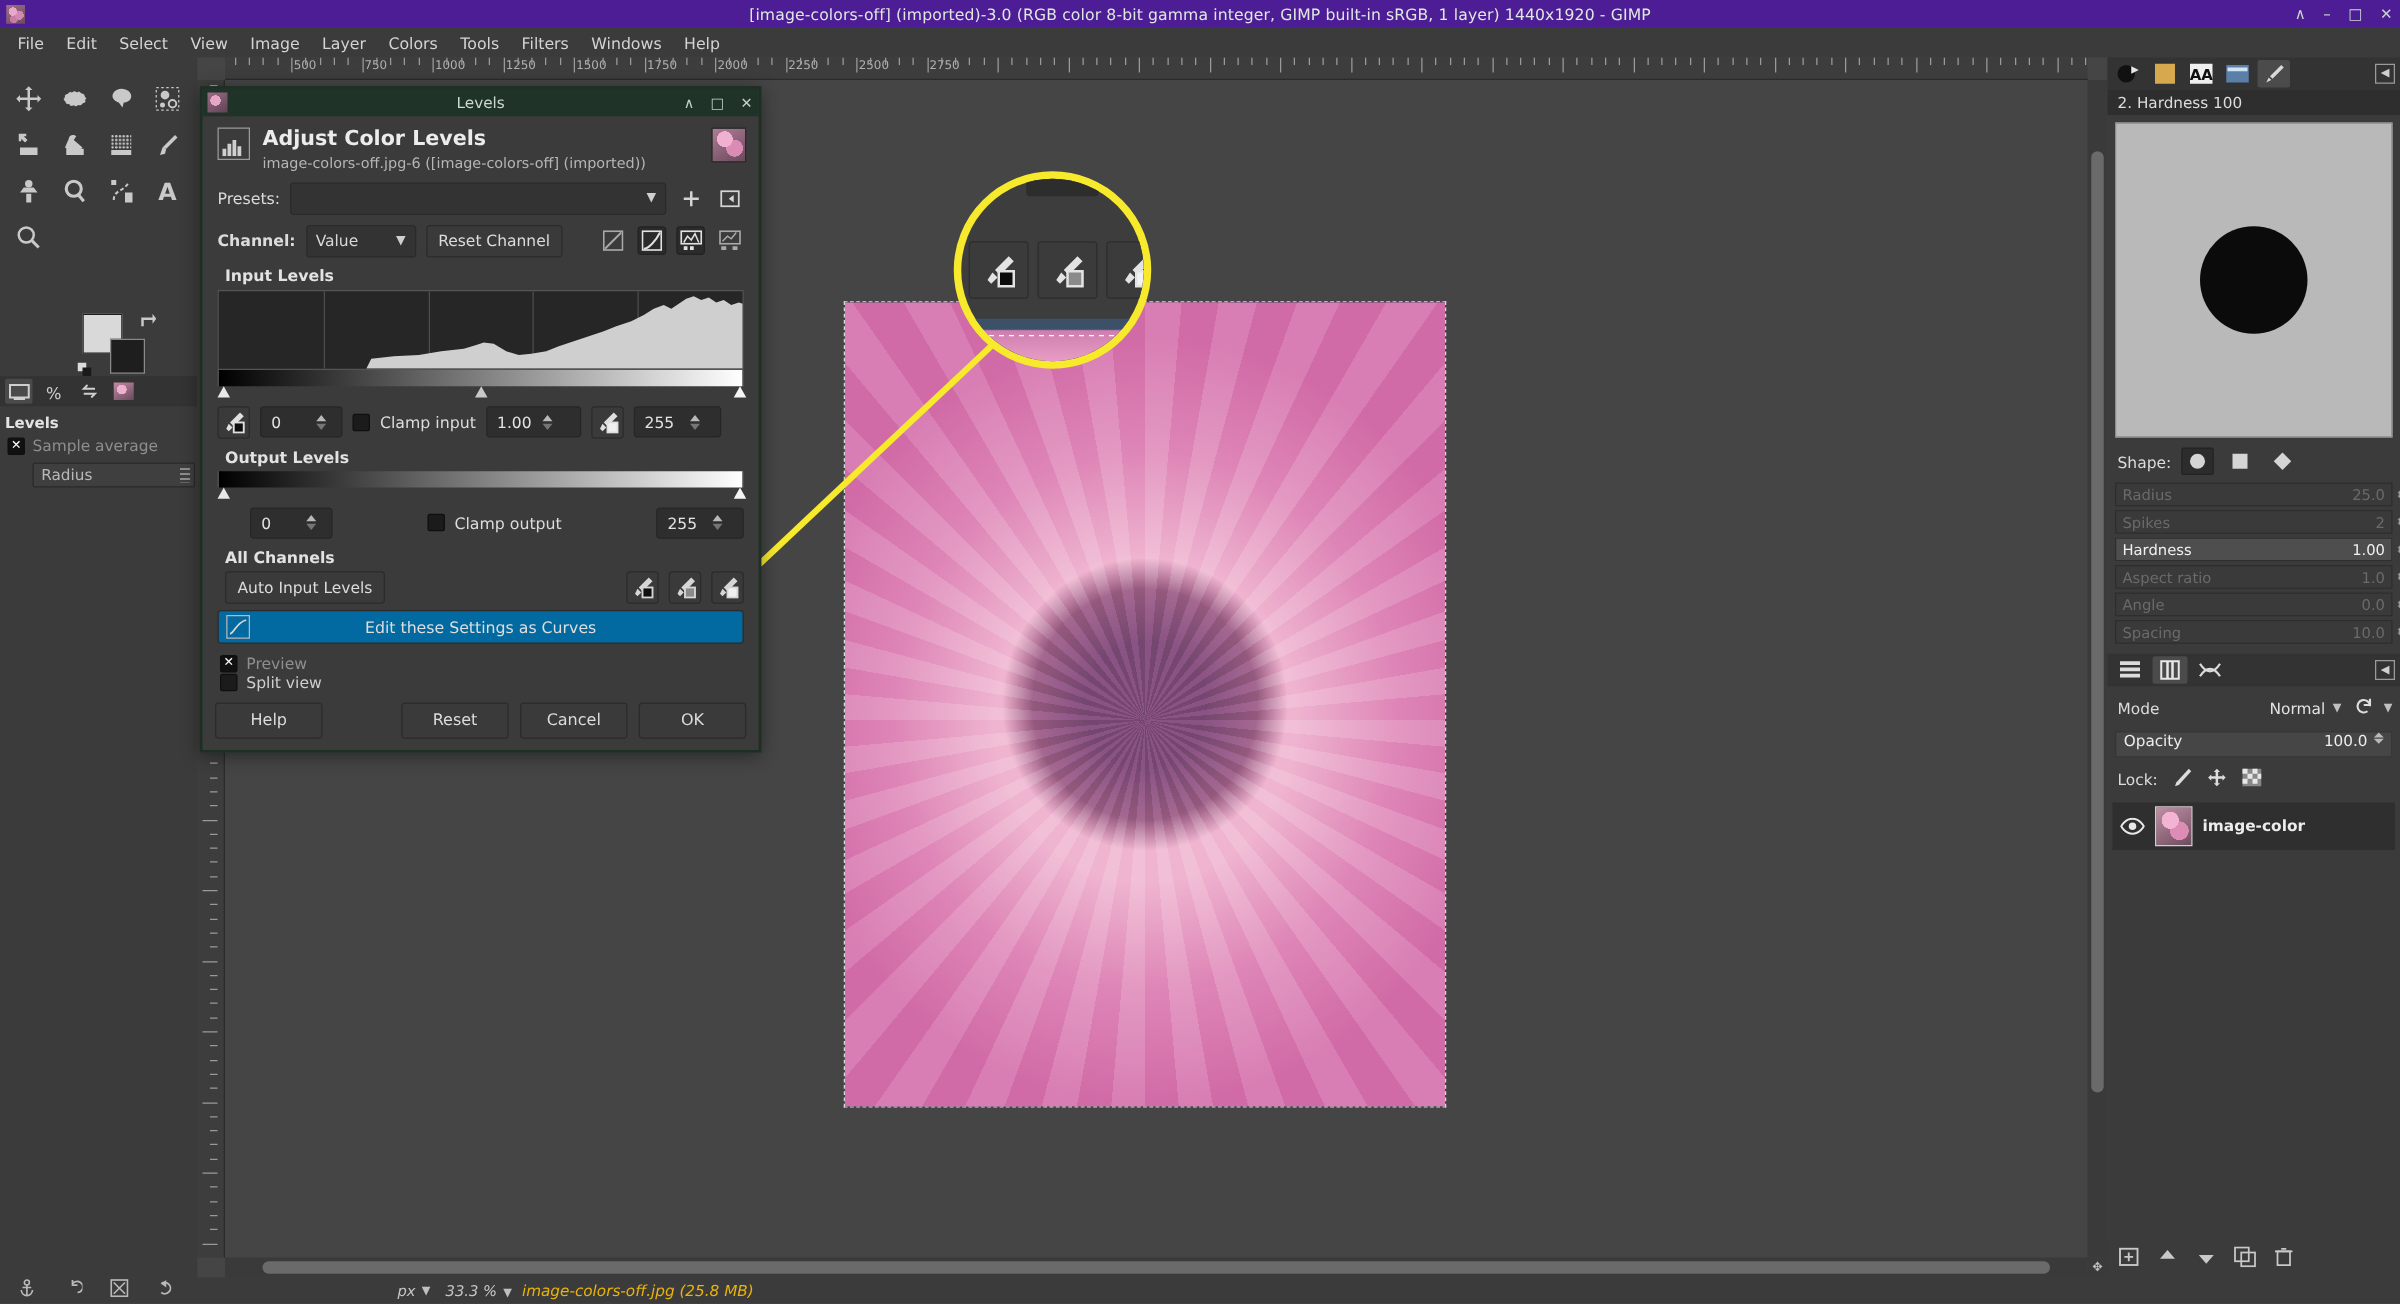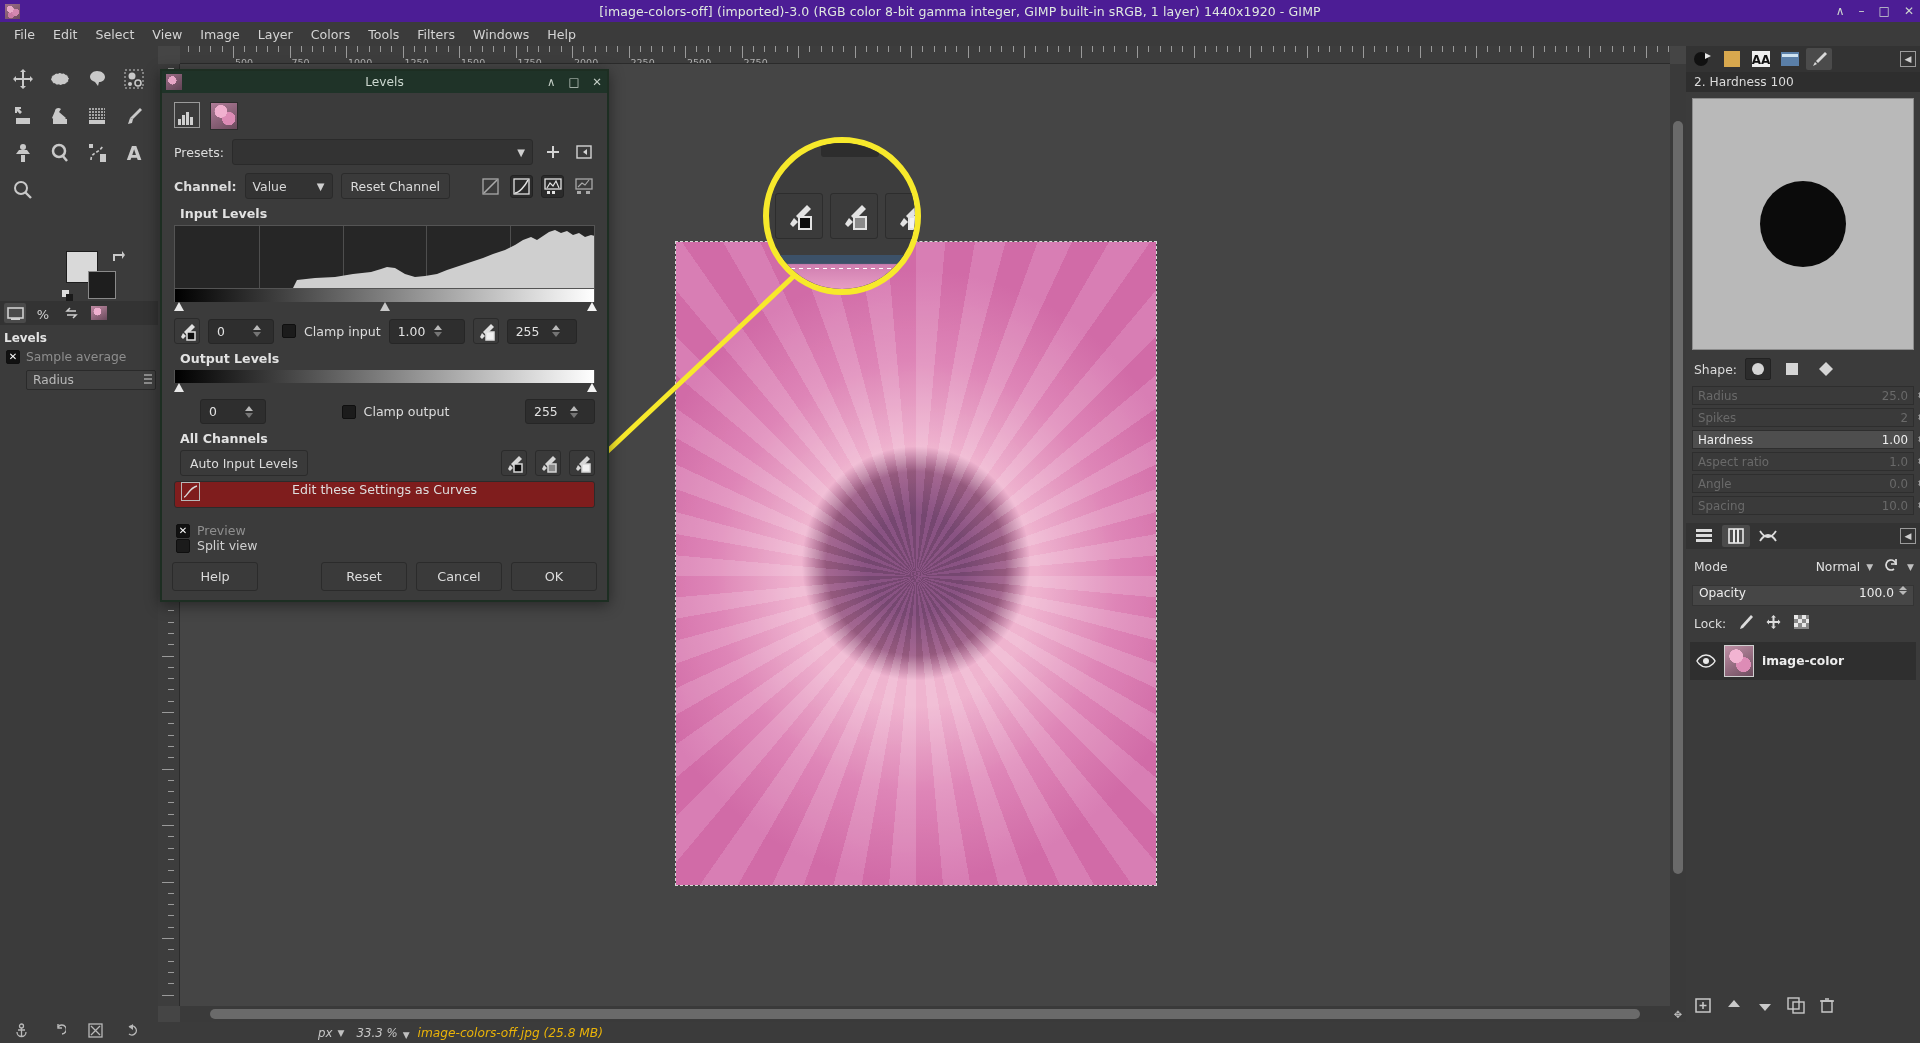--- a/index.html
+++ b/index.html
@@ -127,21 +127,21 @@
     position: absolute; left: 22px; top: 0; right: 16px; height: 18px;
     background: #3d3d3d; border-bottom: 1px solid #2b2b2b;
     overflow: hidden;
   }
   .ruler-left {
     position: absolute; left: 0; top: 18px; width: 22px; bottom: 16px;
     background: #3d3d3d; border-right: 1px solid #2b2b2b; overflow: hidden;
   }
   .rtick { position: absolute; top: 0; width: 1px; height: 6px; background: #9a9a9a; }
   .rtick.major { height: 12px; }
-  .rlabel { position: absolute; top: 11px; color: #b0b0b0; font-size: 9.5px; text-align: right; }
+  .rlabel { position: absolute; top: 1px; color: #b0b0b0; font-size: 9.5px; text-align: right; }
   .ltick { position: absolute; left: 10px; height: 1px; width: 6px; background: #9a9a9a; }
   .ltick.major { width: 12px; left: 4px; }
   .scroll-v {
     position: absolute; right: 0; top: 18px; bottom: 16px; width: 16px; background: #3a3a3a;
   }
   .scroll-v .thumb {
     position: absolute; left: 3px; right: 3px; top: 6%; height: 80%;
     background: #6a6a6a; border-radius: 5px;
   }
   .scroll-h {
@@ -326,23 +326,23 @@
   }
   .spin .arrows i.up { border-bottom: 5px solid #b9b9b9; }
   .spin .arrows i.dn { border-top: 5px solid #757575; }
 
   .pick {
     width: 26px; height: 26px; background: #3a3a3a; border: 1px solid #2b2b2b;
     border-radius: 3px; display: inline-flex; align-items: center; justify-content: center;
   }
 
   .wide-btn {
-    margin: 5px 12px 0 12px; height: 27px; background: #7f1d1d;
+    margin: 5px 12px 0 12px; height: 27px; background: #0369a1;
     border: 1px solid #2b2b2b; border-radius: 3px; display: flex;
-    align-items: flex-start; position: relative;
+    align-items: center; position: relative;
   }
   .wide-btn .wb-ico { position: absolute; left: 6px; width: 19px; height: 19px;
     border: 1px solid #b8b8b8; display: flex; align-items:center; justify-content:center; }
   .wide-btn .wb-txt { flex: 1; text-align: center; color: #dedede; font-size: 12.6px; }
 
   .dlg-footer {
     position: absolute; left: 0; right: 0; bottom: 0;
     padding: 0 10px 9px 10px;
   }
   .prev-row { display: flex; justify-content: space-between;
@@ -919,20 +919,24 @@
 
     <div class="dlg-head">
       <div class="hist-ico">
         <svg width="20" height="15" viewBox="0 0 20 15">
             <rect x="1" y="9" width="3" height="6" fill="#cfcfcf"></rect>
             <rect x="5" y="5" width="3" height="10" fill="#cfcfcf"></rect>
             <rect x="9" y="2" width="3" height="13" fill="#cfcfcf"></rect>
             <rect x="13" y="7" width="3" height="8" fill="#cfcfcf"></rect>
           </svg>
       </div>
+      <div class="ht">
+        <div class="h1">Adjust Color Levels</div>
+        <div class="h2">image-colors-off.jpg-6 ([image-colors-off] (imported))</div>
+      </div>
       <div class="thumb-ico"></div>
     </div>
 
     <div class="row" style="margin-top:3px;">
       <span class="lbl">Presets:</span>
       <div class="combo" style="flex:1;">
         <span class="cv"></span>
         <span class="chev">▼</span>
       </div>
       <div class="iconbtn">

